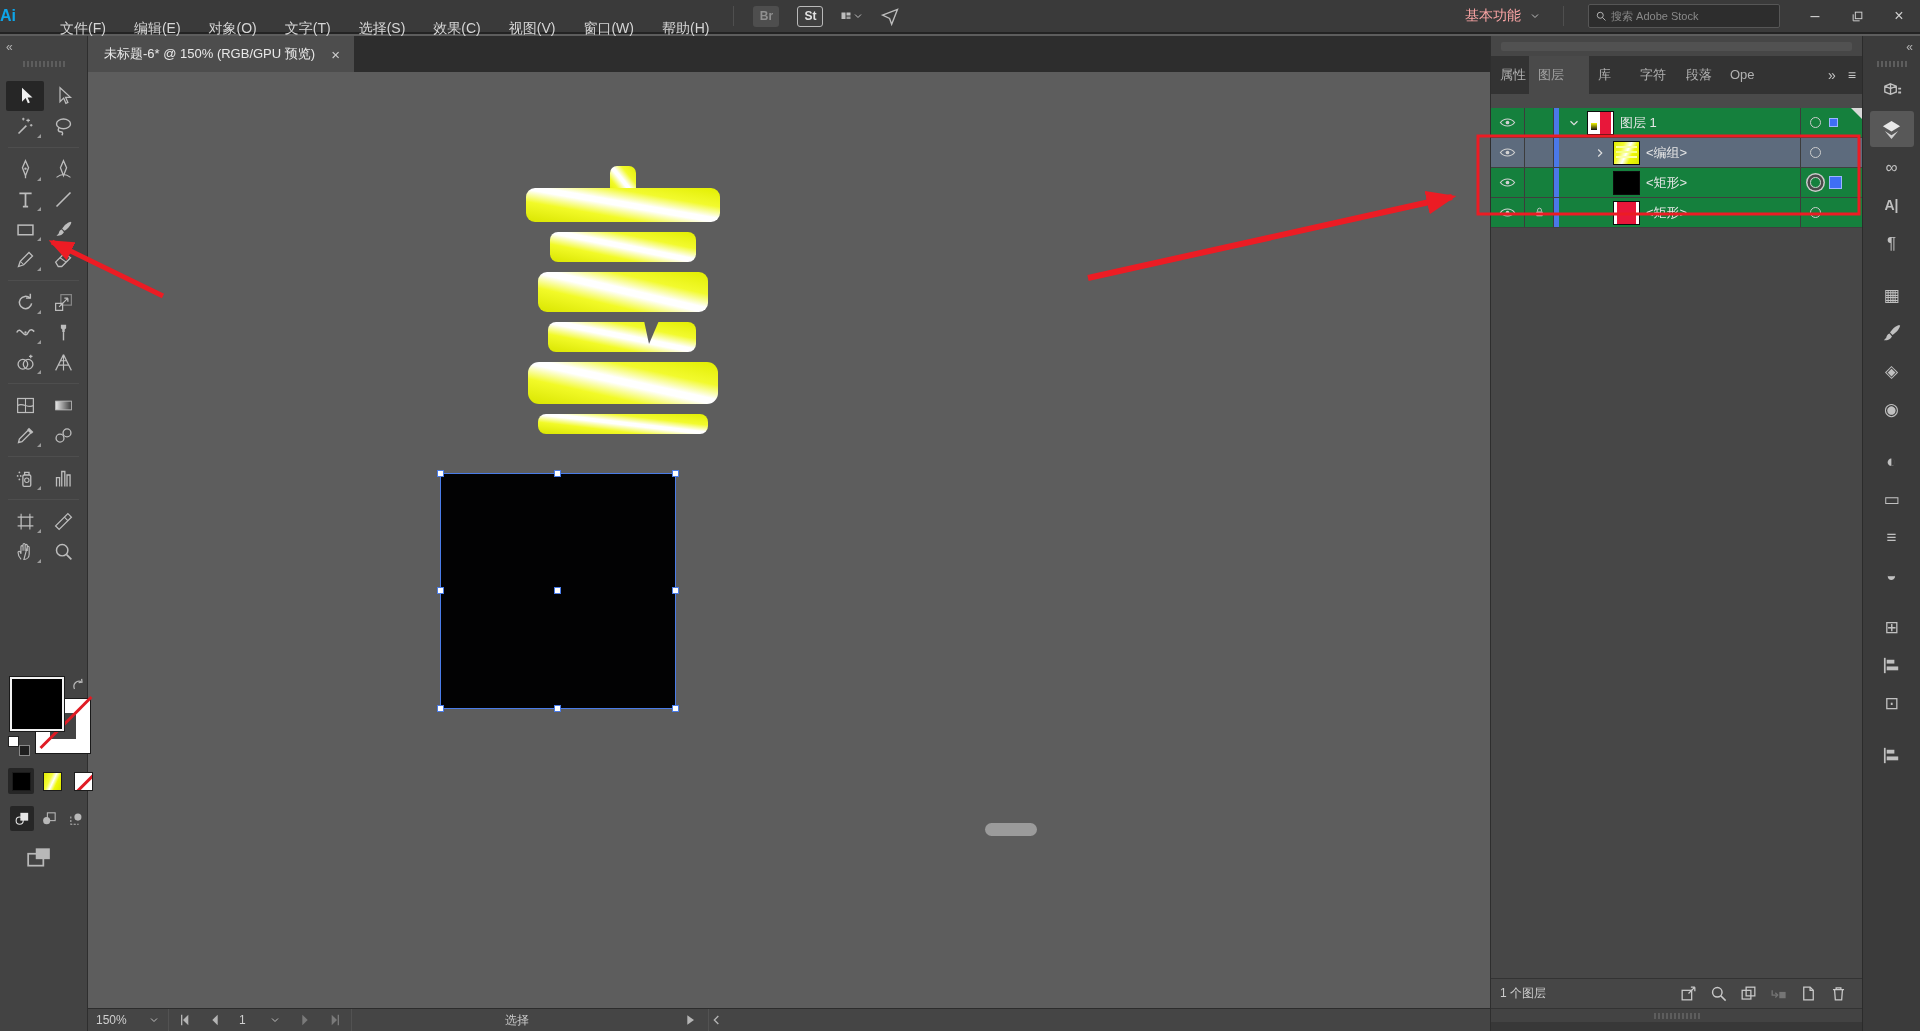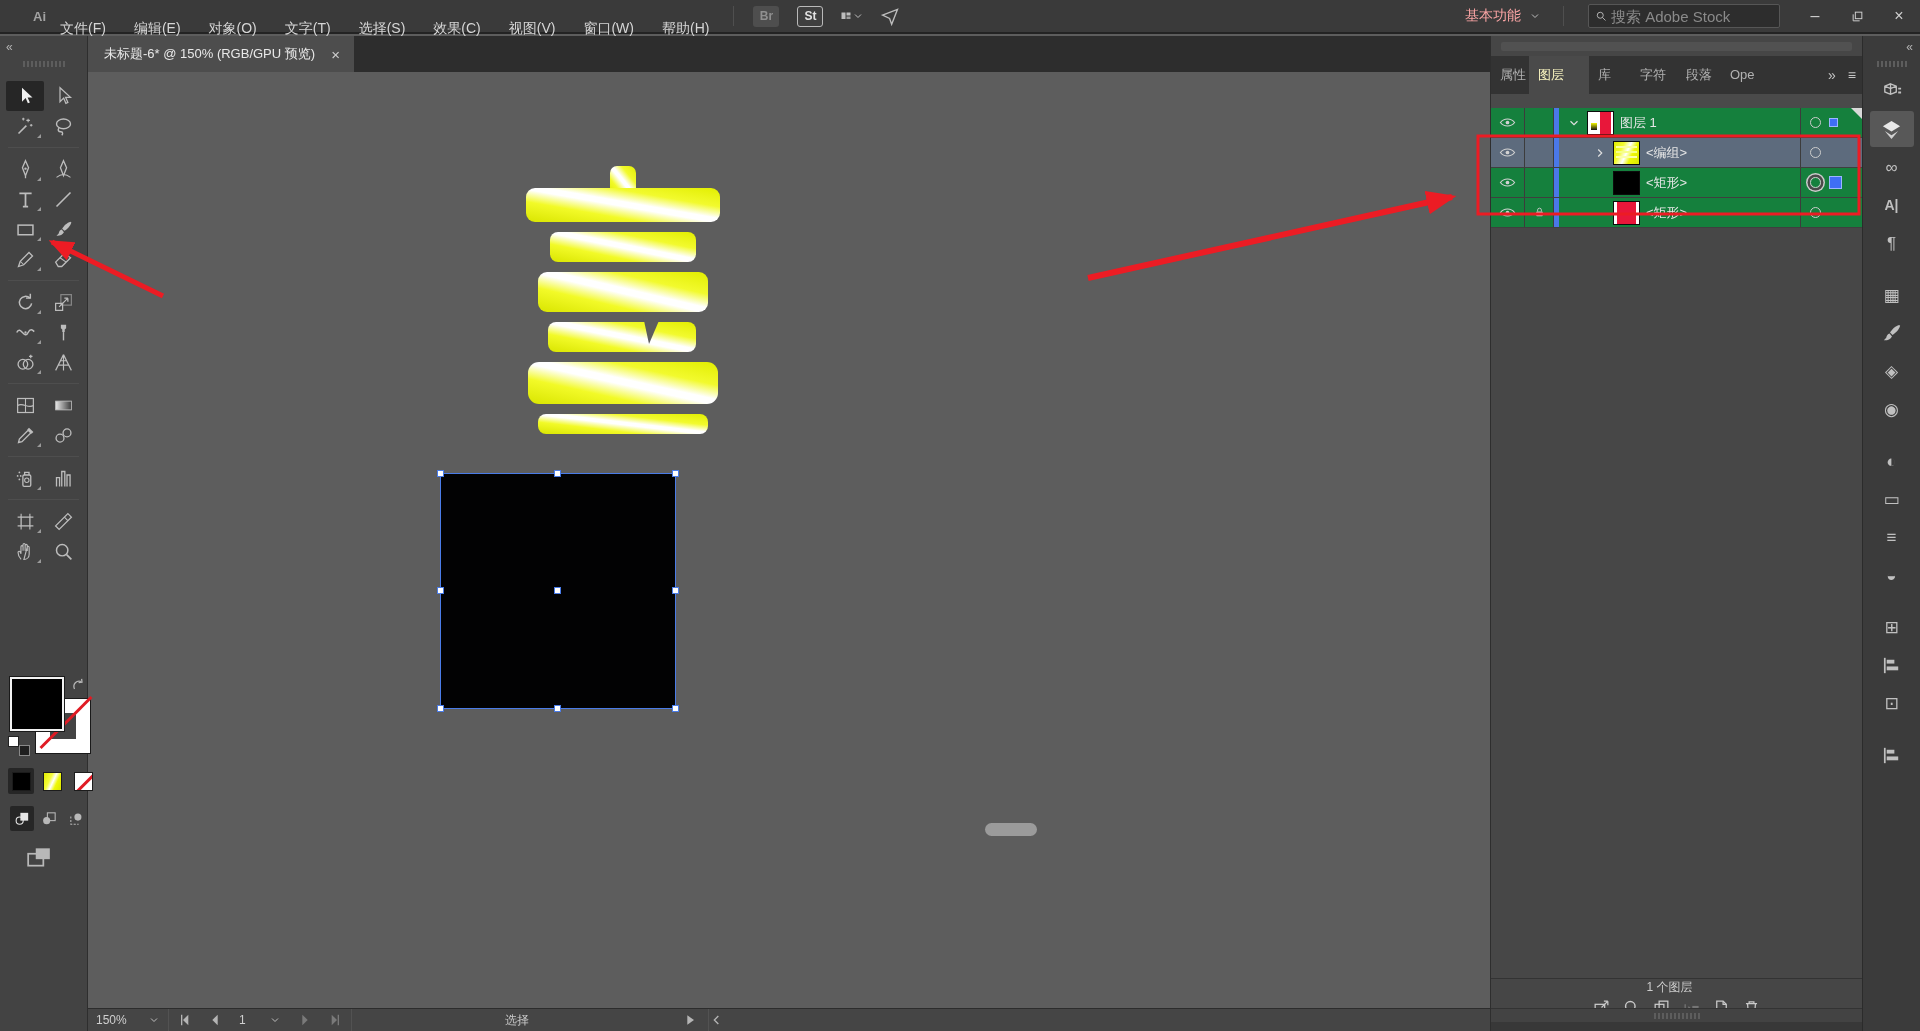--- a/index.html
+++ b/index.html
@@ -3,35 +3,35 @@
 <meta charset="utf-8">
 <style>
   * { margin:0; padding:0; box-sizing:border-box; }
   html,body { width:1920px; height:1031px; overflow:hidden; background:#2b2b2b;
     font-family:"Liberation Sans","DejaVu Sans",sans-serif; }
   #stage { position:relative; width:1920px; height:1031px; background:#5d5d5d; }
 
   
   #menubar { position:absolute; left:0; top:0; width:1920px; height:34px; background:#3a3a3a;
     border-bottom:2px solid #232323; display:flex; align-items:center; color:#d6d6d6; font-size:14px; z-index:30;}
-  #ai-logo { width:46px; text-align:right; font-weight:bold; font-size:13px; color:#a3a3a3; }
+  #ai-logo { width:46px; text-align:left; font-weight:bold; font-size:16px; color:#0ea5e9; }
   .menu-item { padding:12px 14px; height:34px; line-height:34px; cursor:default; white-space:nowrap; }
   .mb-sep { width:1px; height:20px; background:#4f4f4f; margin:0 10px; }
   .abadge { width:26px; height:21px; border-radius:3px; background:#4e4e4e; color:#8f8f8f;
     font-size:12px; font-weight:bold; display:flex; align-items:center; justify-content:center; margin:0 9px;}
   .abadge.st { background:#3f3f3f; border:1px solid #b9b9b9; color:#e2e2e2; }
   .mb-icon { color:#bdbdbd; display:flex; align-items:center; margin:0 8px; }
   .icn { display:block; }
   .chev { width:12px; height:12px; color:#bdbdbd; }
   #mb-right { margin-left:auto; display:flex; align-items:center; }
   #workspace { display:flex; align-items:center; gap:8px; padding:0 12px; color:#fca5a5; }
   #searchbox { display:flex; align-items:center; gap:4px; width:192px; height:24px; background:#2d2d2d;
     border:1px solid #565656; border-radius:2px; padding:0 6px; margin:0 14px; color:#8a8a8a; }
   #searchbox input { flex:1; min-width:0; background:transparent; border:none; outline:none;
-    color:#bdbdbd; font-size:15px; font-family:inherit; }
+    color:#bdbdbd; font-size:11px; font-family:inherit; }
   #searchbox input::placeholder { color:#8a8a8a; }
   .winctl { width:42px; height:34px; display:flex; align-items:center; justify-content:center;
     color:#cfcfcf; font-size:16px; }
 
   
   #leftcol { position:absolute; left:0; top:36px; width:88px; bottom:0; background:#434343;
     border-right:1px solid #2e2e2e; z-index:20; }
   #centercol { position:absolute; left:88px; top:36px; right:430px; bottom:0; }
   #rightpanel { position:absolute; right:58px; top:36px; width:372px; bottom:0; background:#464646;
     border-left:1px solid #2e2e2e; display:flex; flex-direction:column; z-index:20;}
@@ -108,21 +108,21 @@
   #sb-status { width:330px; text-align:center; color:#c9c9c9; }
   .sb-zoom { width:80px; display:flex; justify-content:space-between; align-items:center; }
   .sb-art { width:58px; display:flex; justify-content:space-between; align-items:center; }
 
   
   #rp-header { height:20px; background:#464646; display:flex; align-items:center; }
   #rp-header .bar { flex:1; height:9px; margin:0 10px; background:#515151; border-radius:2px; }
   #rp-tabs { height:38px; background:#333333; display:flex; align-items:flex-end; }
   .ptab { height:38px; line-height:38px; padding:0 9px; font-size:13px; color:#b2b2b2;
     overflow:hidden; white-space:nowrap; }
-  .ptab.active { background:#4a4a4a; color:#fef9c3; }
+  .ptab.active { background:#4a4a4a; color:#a3a3a3; }
   #rp-tabs .spacer { flex:1; }
   .ptab-ctl { color:#c5c5c5; font-size:14px; padding:0 6px; line-height:38px; }
   #layer-rows { position:relative; background:#4a4a4a; padding-top:14px; }
   #rows-corner { position:absolute; right:0; top:14px; width:0; height:0;
     border-left:11px solid transparent; border-top:11px solid #d9d9d9; z-index:2;}
   .lrow { height:30px; display:flex; align-items:stretch; border-bottom:1px solid #3f3f3f; background:#15803d; }
   .lrow.selected { background:#5d6b7d; }
   .cell { display:flex; align-items:center; justify-content:center; }
   .cell.eye { width:34px; border-right:1px solid #3c3c3c; color:#d2d2d2; }
   .cell.eye .icn { width:17px; height:17px; }
@@ -142,21 +142,21 @@
     background:#fbff9c; box-shadow:0 5px 0 #f6ff8a, 0 10px 0 #fbffa8; }
   .thumb.black-swatch { background:#000; }
   .thumb.red-swatch { background:linear-gradient(90deg,#ffffff 0 11%, #e8173a 11% 89%, #ffffff 89%); }
   .rzone { width:62px; border-left:1px solid #3c3c3c; display:flex; align-items:center; gap:8px; padding-left:9px; }
   .target { width:11px; height:11px; border:1.5px solid #cccccc; border-radius:50%; flex:0 0 auto;}
   .target.double { box-shadow:0 0 0 2.5px #4a4a4a, 0 0 0 4px #cccccc; }
   .badge { width:13px; height:13px; background:#3f6ef5; border:1px solid #9db6ff; flex:0 0 auto;}
   .badge.small { width:9px; height:9px; }
   #rp-empty { flex:1; background:#474747; }
   #rp-footer { height:30px; border-top:1px solid #333; background:#464646; display:flex; align-items:center;
-    color:#cccccc; font-size:12px; padding:0 9px; gap:0;flex-direction:column; }
+    color:#cccccc; font-size:12px; padding:0 9px; gap:0; }
   #rp-footer .count { margin-right:14px; white-space:nowrap; }
   .f-ic { width:30px; height:22px; color:#c9c9c9; display:flex; align-items:center; justify-content:center; }
   .f-ic .icn { width:19px; height:19px; }
   .f-ic.dim { color:#757575; }
   #rp-dots { height:14px; background:#434343; border-top:1px solid #333; display:flex; align-items:center; justify-content:center; }
   #rp-dots .dragdots { margin:0; width:46px; }
   #rp-bottom { height:9px; background:#383838; }
 
   
   #dock-collapse { text-align:right; padding:4px 8px; color:#b5b5b5; font-size:12px; letter-spacing:-1px; }

